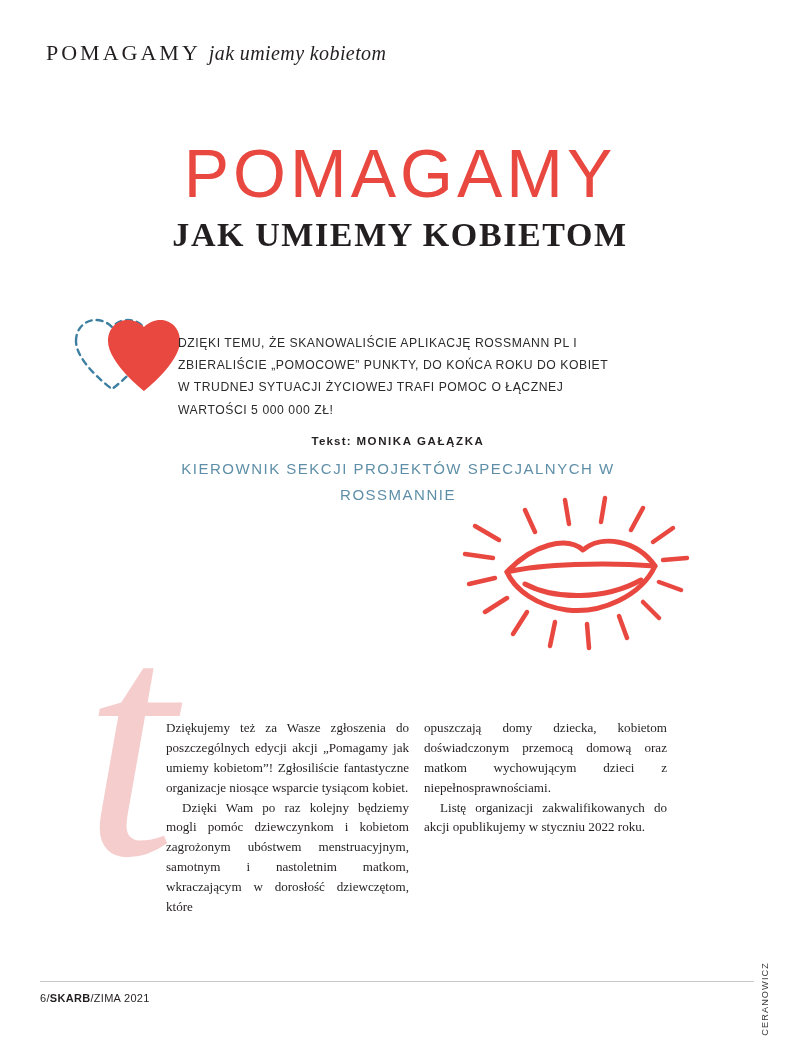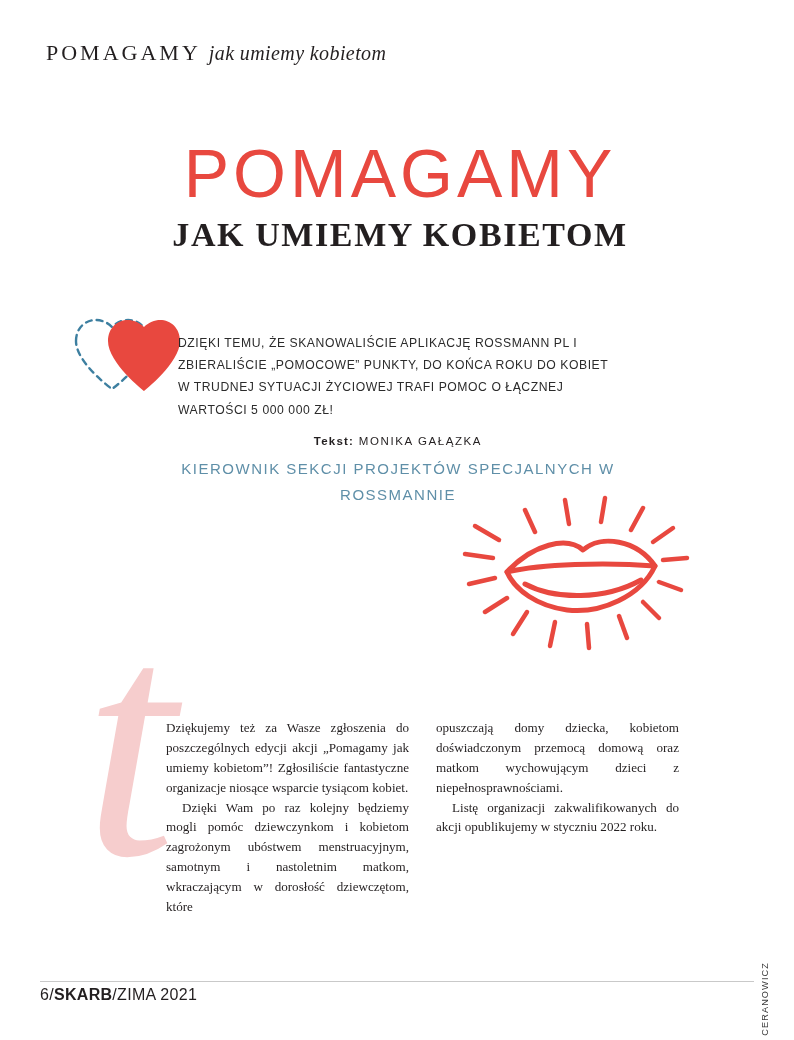--- a/index.html
+++ b/index.html
@@ -97,21 +97,21 @@
     font-family: "Liberation Sans", sans-serif;
     font-size: 11.5px;
     letter-spacing: 1.5px;
     color: #231f20;
   }
   .byline .author-line .lbl {
     font-weight: 700;
     letter-spacing: 1.2px;
   }
   .byline .author-line .nm {
-    font-weight: 400;
+    font-weight: 700;
     letter-spacing: 1.6px;
   }
   .byline .role {
     margin-top: 9px;
     font-family: "Liberation Sans", sans-serif;
     font-size: 15px;
     letter-spacing: 1.5px;
     line-height: 1.75;
     color: #5f8fa8;
   }
@@ -150,21 +150,21 @@
     position: absolute;
     top: 718px;
     width: 243px;
     font-family: "Liberation Serif", serif;
     font-size: 13.1px;
     line-height: 1.52;
     text-align: justify;
     color: #231f20;
   }
   .col-left  { left: 166px; }
-  .col-right { left: 424px; margin-left: 12px; }
+  .col-right { left: 424px; }
   .col p { margin: 0; }
   .col p + p { text-indent: 16px; }
 
   
   .photo-credit {
     position: absolute;
     right: 24px;
     bottom: 78px;
     transform-origin: right bottom;
     transform: rotate(-90deg);
@@ -182,21 +182,21 @@
     right: 40px;
     bottom: 58px;
     height: 1px;
     background: #c9c9c9;
   }
   .folio {
     position: absolute;
     left: 40px;
     bottom: 36px;
     font-family: "Liberation Sans", sans-serif;
-    font-size: 16px;
+    font-size: 11px;
     letter-spacing: 0.3px;
     color: #231f20;
   }
   .folio b { font-weight: 700; }
 </style>
 </head>
 <body>
 
 <div class="running-head">
   <span class="rh-main">POMAGAMY</span><span class="rh-sub">jak umiemy kobietom</span>

